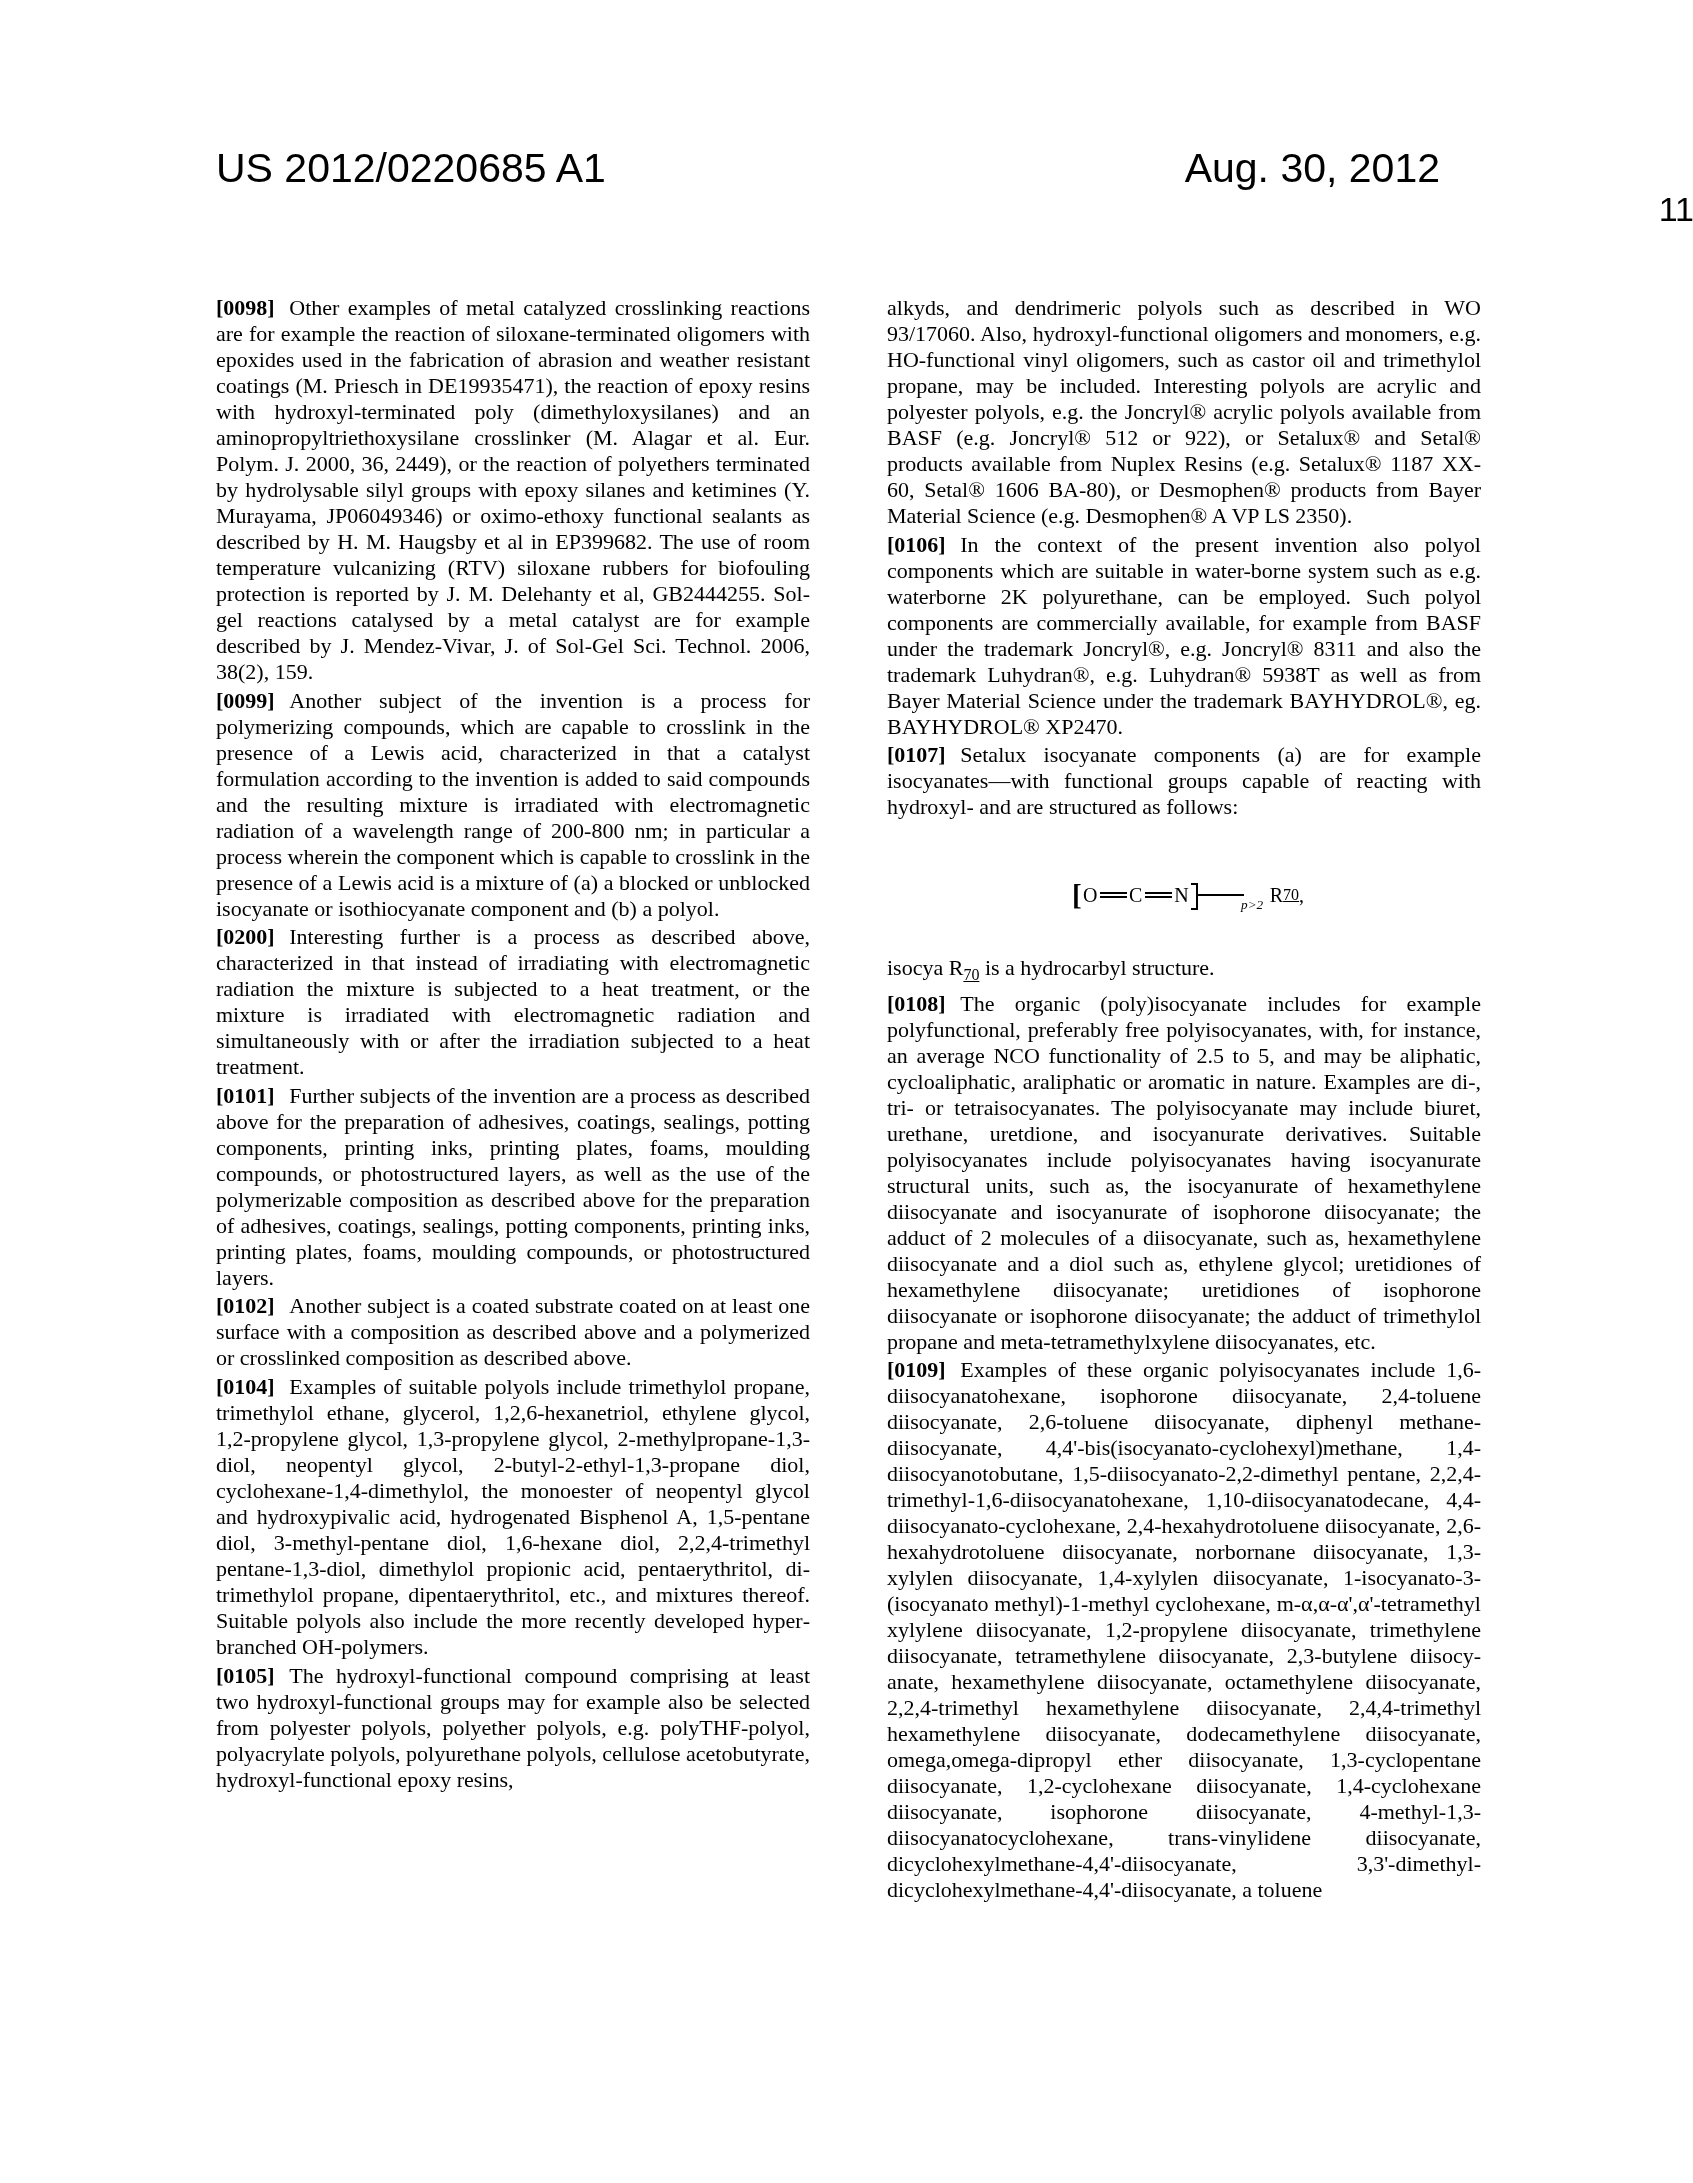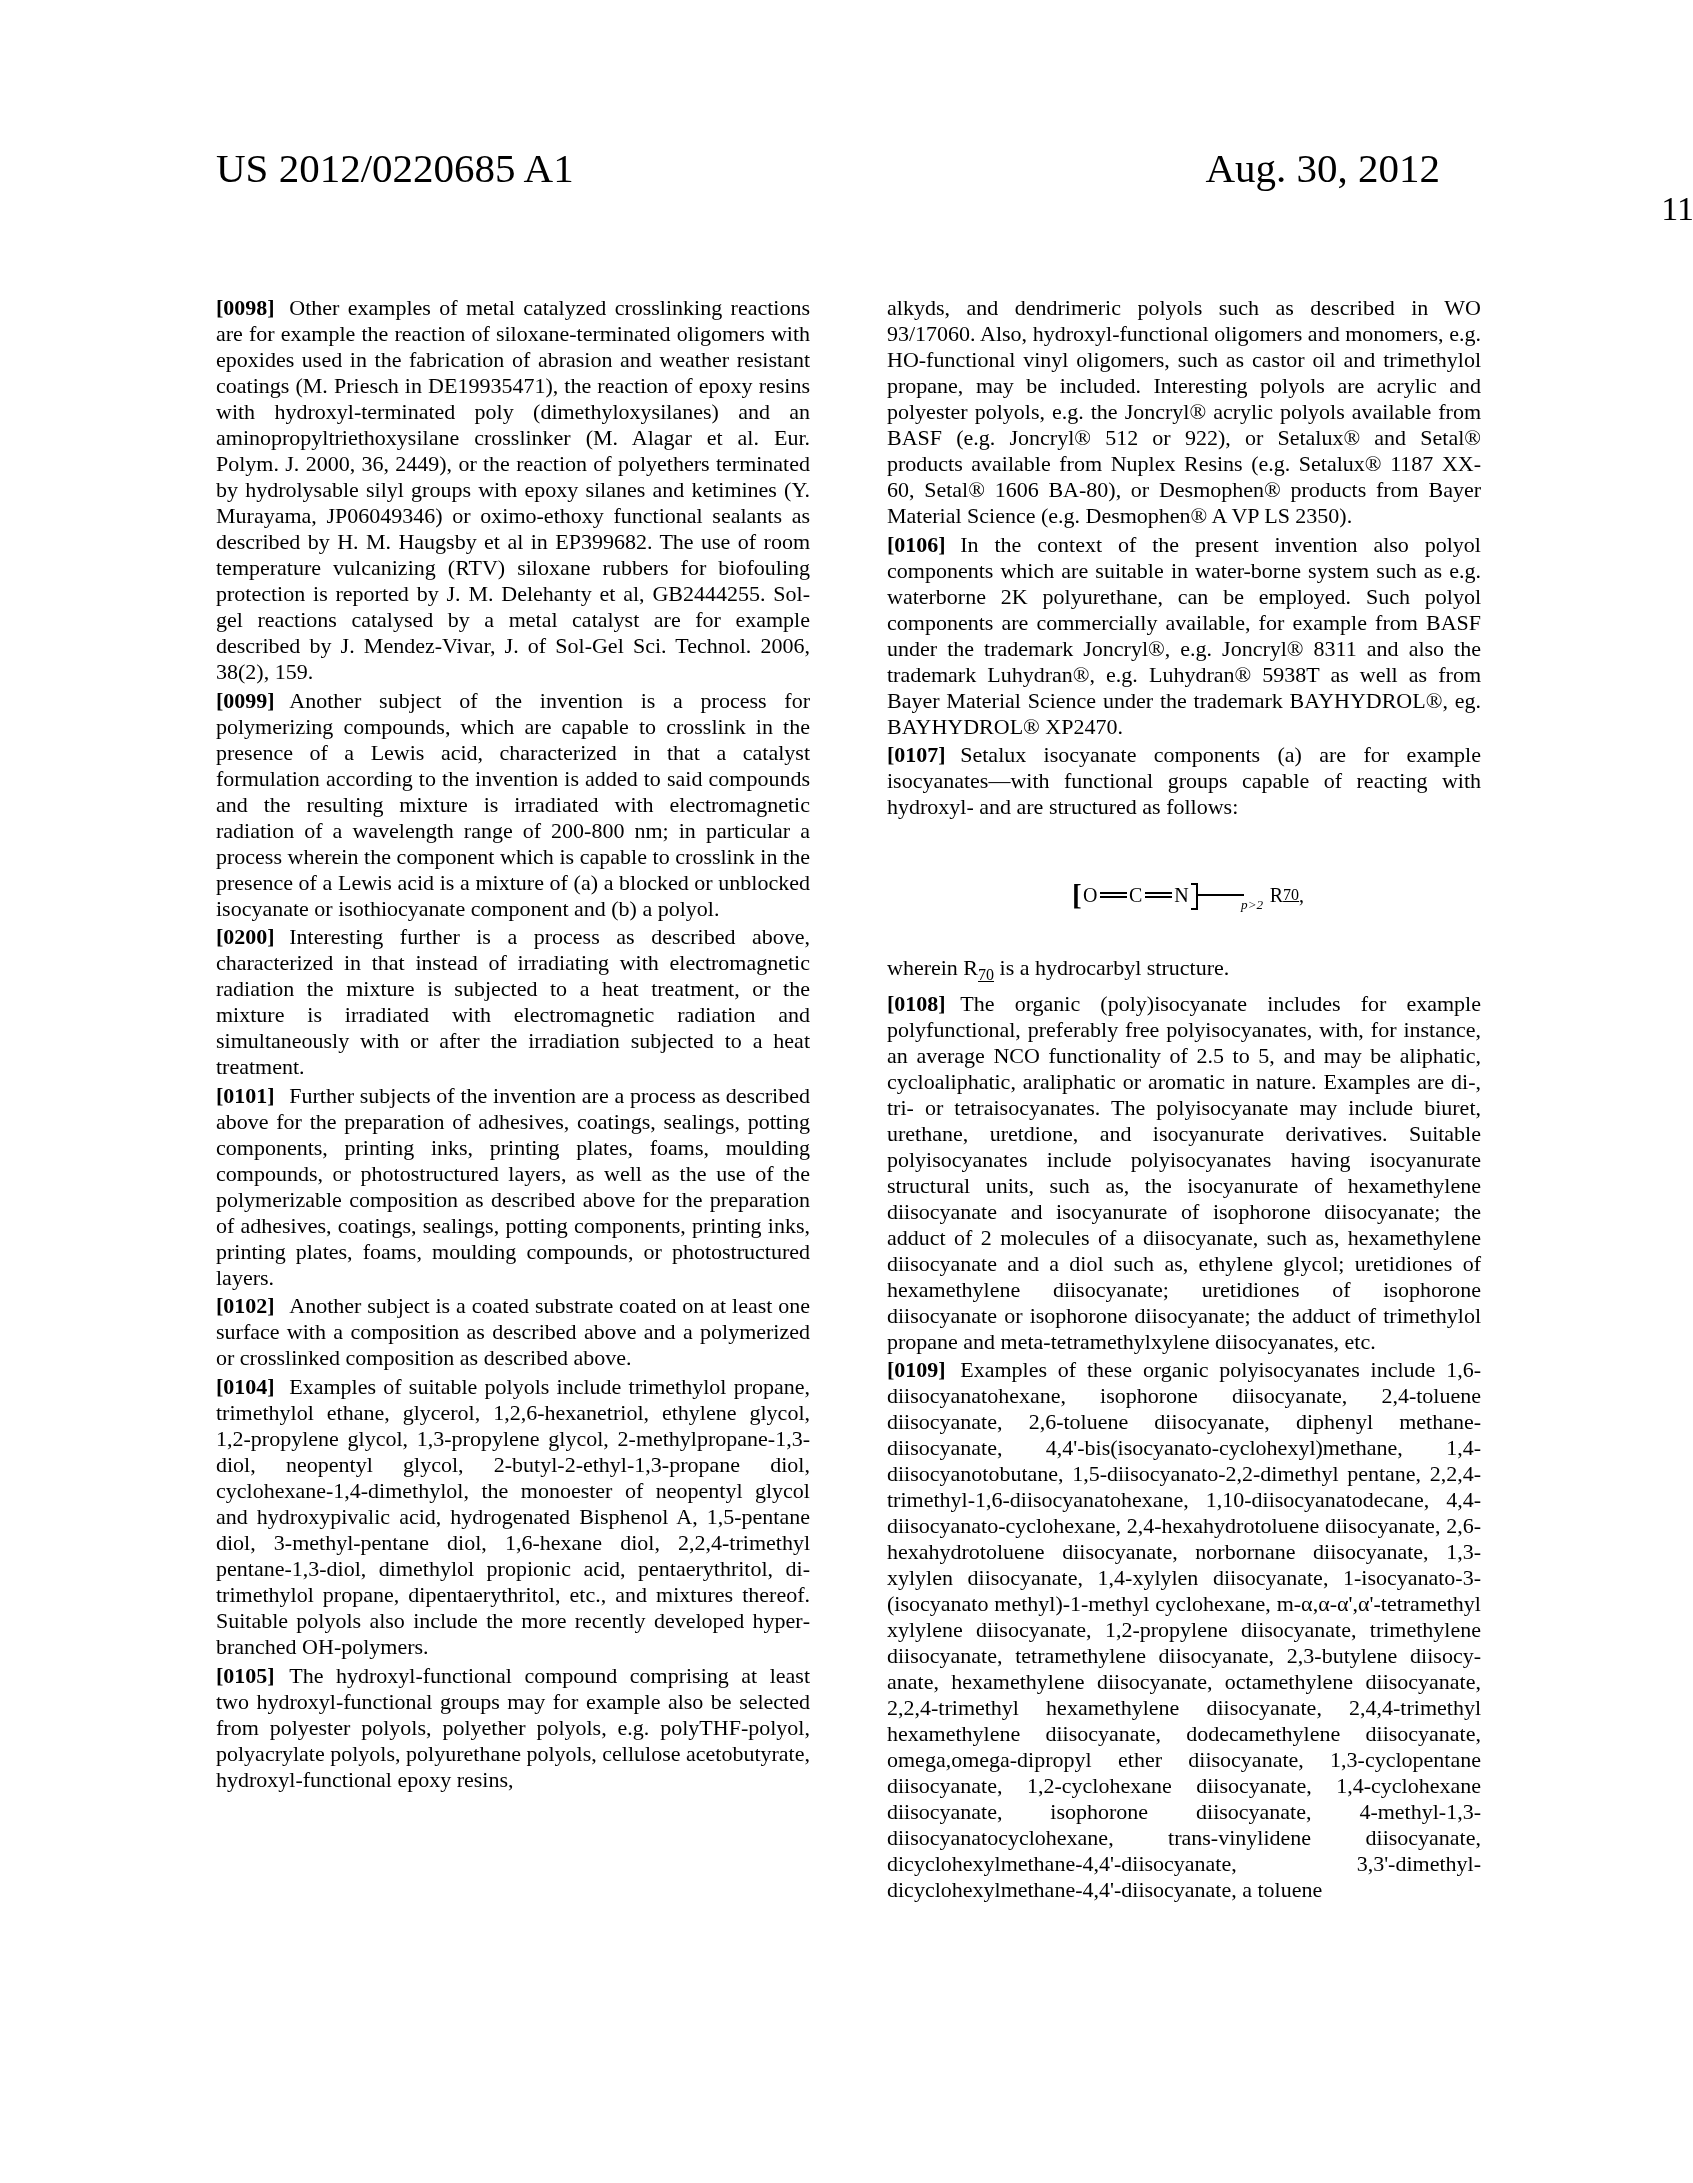--- a/index.html
+++ b/index.html
@@ -1,18 +1,18 @@
 <!DOCTYPE html>
 <html style="font-size:10.6px"><head>
   <meta charset="utf-8">
   <style>
     html, body { margin: 0; padding: 0; background: #ffffff; }
     body { width: 1694px; height: 2183px; position: relative; overflow: hidden; color: #000; }
     .page { position: absolute; left: 0; top: 0; width: 1694px; height: 2183px; background: #fff; }
-    .hdr { position: absolute; font-family: Liberation Serif, serif; font-size: 41px; line-height: 1; color: #000; }
+    .hdr { position: absolute; font-family: Liberation Sans, sans-serif; font-size: 41px; line-height: 1; color: #000; }
     #doc-number { left: 216px; top: 148px; }
     #doc-date { right: 254px; top: 148px; }
     #page-num { left: 0; width: 1694px; text-align: right; top: 192px; font-size: 34px; }
     .col { position: absolute; top: 295px; width: 594px; font-family: "Liberation Serif", serif; font-size: 22px; line-height: 26px; text-align: justify; hyphens: manual; }
     #col-left { left: 216px; }
     #col-right { left: 859px; margin-left: 28px; }
     .para { margin: 0 0 2.6px 0; }
     .pnum { font-weight: bold; margin-right: 14.6px; }
     .formula-block { height: 132px; position: relative; }
     .formula { position: absolute; left: 185px; top: 58px; font-family: "Liberation Serif", serif; font-size: 20px; white-space: nowrap; display: flex; align-items: center; }
@@ -58,20 +58,20 @@
         <span>N</span>
         <span class="bracket-r"></span>
         <span class="single"></span>
         <span class="subp">p&gt;2</span>
         <span style="margin-left:6.6px">R</span>
           <sub class="inline-sub">70</sub>
           <span>,</span>
       </div>
     </div>
 
-    <p class="wherein"><span>wherein R</span><sub class="inline-sub">70</sub><span> is a hydrocarbyl structure.</span></p>
+    <p class="wherein"><span>isocya R</span><sub class="inline-sub">70</sub><span> is a hydrocarbyl structure.</span></p>
 
     <p class="para"><span class="pnum">[0108]</span><span>The organic (poly)isocyanate includes for example polyfunctional, preferably free polyisocyanates, with, for instance, an average NCO functionality of 2.5 to 5, and may be aliphatic, cycloaliphatic, araliphatic or aromatic in nature. Examples are di-, tri- or tetraisocyanates. The polyisocyanate may include biuret, urethane, uretdione, and isocyanurate derivatives. Suitable polyisocyanates include polyisocyan­ates having isocyanurate structural units, such as, the isocya­nurate of hexamethylene diisocyanate and isocyanurate of isophorone diisocyanate; the adduct of 2 molecules of a diiso­cyanate, such as, hexamethylene diisocyanate and a diol such as, ethylene glycol; uretidiones of hexamethylene diisocyan­ate; uretidiones of isophorone diisocyanate or isophorone diisocyanate; the adduct of trimethylol propane and meta-tetramethylxylene diisocyanates, etc.</span></p>
     <p class="para"><span class="pnum">[0109]</span><span>Examples of these organic polyisocyanates include 1,6-diisocyanatohexane, isophorone diisocyanate, 2,4-tolu­ene diisocyanate, 2,6-toluene diisocyanate, diphenyl meth­ane-diisocyanate, 4,4'-bis(isocyanato-cyclohexyl)methane, 1,4-diisocyanotobutane, 1,5-diisocyanato-2,2-dimethyl pen­tane, 2,2,4-trimethyl-1,6-diisocyanatohexane, 1,10-diisocy­anatodecane, 4,4-diisocyanato-cyclohexane, 2,4-hexahydro­toluene diisocyanate, 2,6-hexahydrotoluene diisocyanate, norbornane diisocyanate, 1,3-xylylen diisocyanate, 1,4-xy­lylen diisocyanate, 1-isocyanato-3-(isocyanato methyl)-1-methyl cyclohexane, m-α,α-α',α'-tetramethyl xylylene diisocyanate, 1,2-propylene diisocyanate, trimethylene diiso­cyanate, tetramethylene diisocyanate, 2,3-butylene diisocy­anate, hexamethylene diisocyanate, octamethylene diisocy­anate, 2,2,4-trimethyl hexamethylene diisocyanate, 2,4,4-trimethyl hexamethylene diisocyanate, dodecamethylene diisocyanate, omega,omega-dipropyl ether diisocyanate, 1,3-cyclopentane diisocyanate, 1,2-cyclohexane diisocyanate, 1,4-cyclohexane diisocyanate, isophorone diisocyanate, 4-methyl-1,3-diisocyanatocyclohexane, trans-vinylidene diisocyanate, dicyclohexylmethane-4,4'-diisocyanate, 3,3'-dimethyl-dicyclohexylmethane-4,4'-diisocyanate, a toluene</span></p>
   </div>
 
 </div>
 
 
 </body></html>

